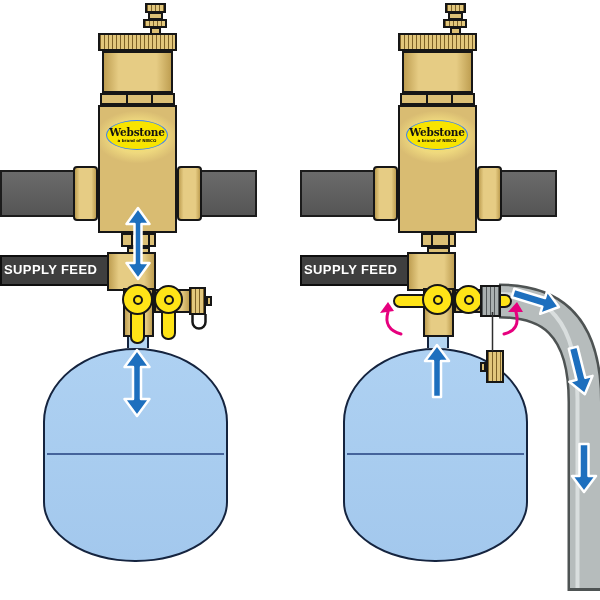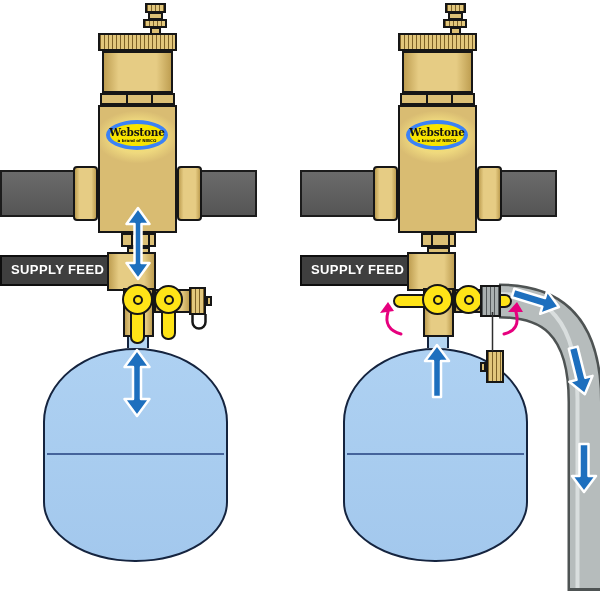--- a/index.html
+++ b/index.html
@@ -8,33 +8,33 @@
   .panel{position:absolute;inset:0;}
   .abs{position:absolute;box-sizing:border-box;}
   svg.lay{position:absolute;left:0;top:0;pointer-events:none;}
   .brass{background:linear-gradient(90deg,#bf9f52 0,#e6cc84 22%,#e6cc84 78%,#bf9f52 100%);border:2px solid #161616;}
   .brassflat{background:#dcc076;border:2px solid #161616;}
   .bodyglow{background:#d9bc72 radial-gradient(ellipse 54px 34px at 50% 30px,#ffef60 0%,#eed87e 48%,#d9bc72 78%);border:2px solid #161616;}
   .knurl{background:repeating-linear-gradient(90deg,#7d6126 0 1.5px,#e2c77c 1.5px 4px);border:2px solid #161616;}
   .knurlgray{background:repeating-linear-gradient(90deg,#53585a 0 1.5px,#aab0b0 1.5px 4px);border:2px solid #161616;}
   .pipe{background:linear-gradient(180deg,#6b6b6b,#555);border:2px solid #1c1c1c;}
   .supply{background:#3f3f3f;border:2px solid #0e0e0e;color:#fff;font-weight:bold;
-          font-size:13px;letter-spacing:.4px;line-height:26px;padding-left:9px;white-space:nowrap;}
+          font-size:13px;letter-spacing:.4px;line-height:26px;padding-left:2px;white-space:nowrap;}
   .yellow{background:#ffe417;border:2px solid #161616;}
   .disc{border-radius:50%;}
   .screw{border-radius:50%;background:#ffe417;border:2px solid #161616;width:10px;height:10px;}
   .hvert{border-radius:5px 5px 7px 7px;}
   .hcapL{border-radius:7px 3px 3px 7px;}
   .hcapR{border-radius:3px 7px 7px 3px;}
   .tank{background:linear-gradient(180deg,#aed1f2,#a3c8ed);border:2.5px solid #15243f;
         border-radius:92px 92px 92px 92px / 74px 74px 60px 60px;}
   .seam{position:absolute;left:2px;right:2px;top:103px;height:0;border-top:2px solid #44639b;}
   .neck{background:#b5d5f2;border:2px solid #15243f;border-bottom:none;}
   .vline{position:absolute;top:0;bottom:0;width:1.5px;background:#161616;}
-  .logo{border-radius:50%;background:#f8e400;border:4px solid #3b82f6;display:flex;flex-direction:column;
+  .logo{border-radius:50%;background:#f8e400;border:1px solid #3b82f6;display:flex;flex-direction:column;
         align-items:center;justify-content:center;text-align:center;}
   .logo .nm{font-family:"DejaVu Serif",serif;font-weight:bold;font-size:10.5px;line-height:1;color:#111;letter-spacing:-.2px;}
   .logo .tg{font-family:"DejaVu Sans",sans-serif;font-weight:bold;font-size:4px;line-height:1;color:#111;margin-top:1.5px;}
 </style>
 </head>
 <body>
 
 <div class="stage">
 
   <div class="panel">

